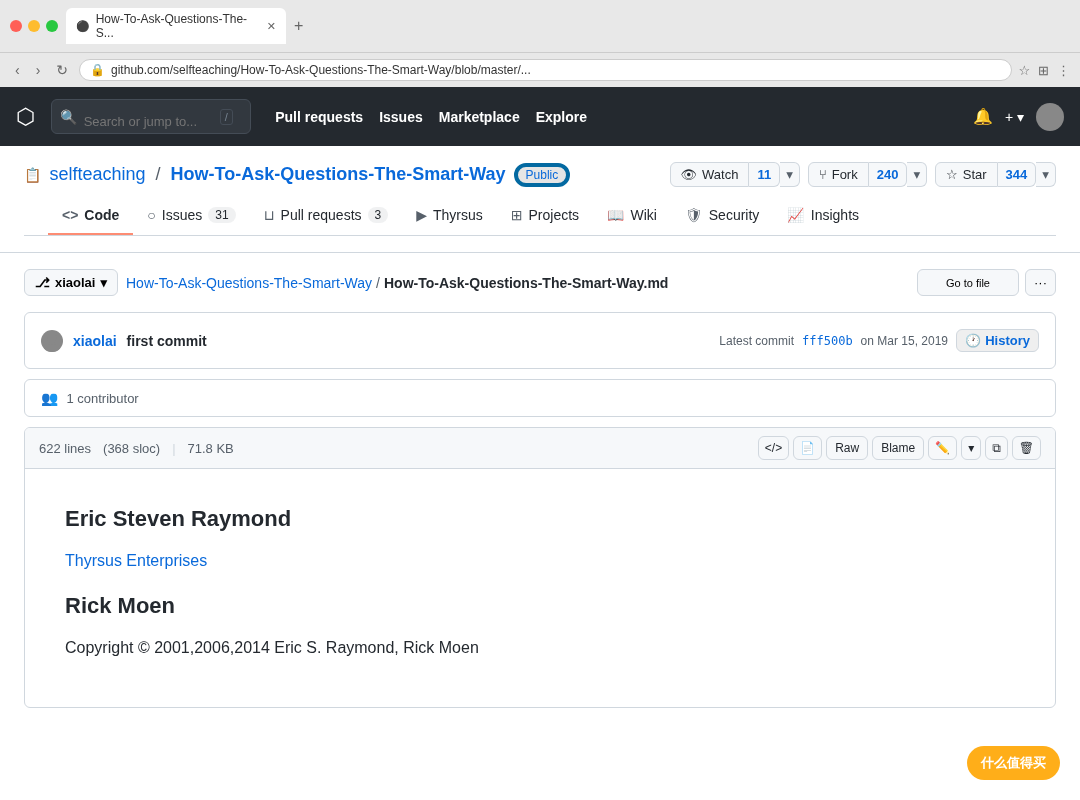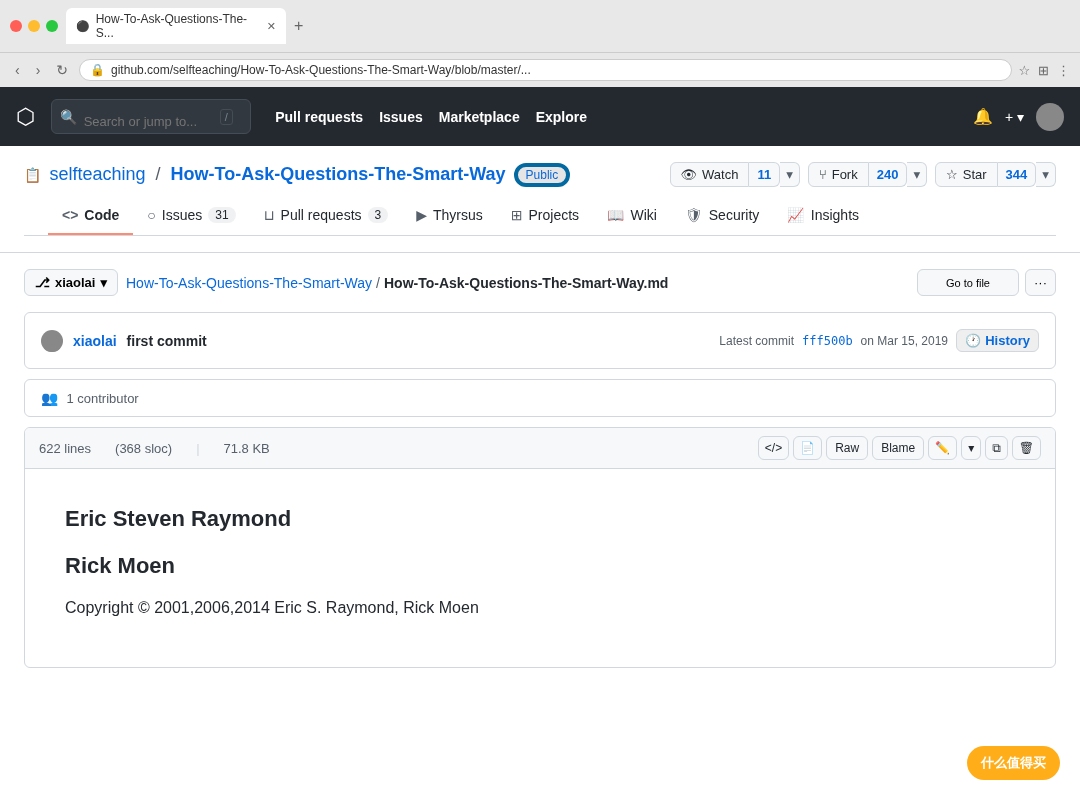--- a/index.html
+++ b/index.html
@@ -78,21 +78,21 @@
     .commit-right { margin-left: auto; display: flex; align-items: center; gap: 8px; color: #57606a; font-size: 12px; }
     .commit-hash { color: #0969da; font-family: monospace; cursor: pointer; }
     .history-btn { display: flex; align-items: center; gap: 4px; color: #0969da; font-size: 13px; cursor: pointer; font-weight: 600; border: 1px solid #d0d7de; border-radius: 6px; padding: 3px 8px; }
 
     
     .contributors-bar { border: 1px solid #d0d7de; border-radius: 6px; padding: 10px 16px; margin-bottom: 10px; display: flex; align-items: center; gap: 8px; color: #57606a; font-size: 13px; }
     .contrib-icon { font-size: 14px; }
 
     
     .file-viewer { border: 1px solid #d0d7de; border-radius: 6px; overflow: hidden; }
-    .file-viewer-header { background: #f6f8fa; border-bottom: 1px solid #d0d7de; padding: 8px 14px; display: flex; align-items: center; gap: 24px; }
+    .file-viewer-header { background: #f6f8fa; border-bottom: 1px solid #d0d7de; padding: 8px 14px; display: flex; align-items: center; gap: 12px; }
     .file-meta { font-size: 13px; color: #57606a; }
     .file-meta-sep { color: #d0d7de; }
     .file-viewer-actions { margin-left: auto; display: flex; gap: 4px; align-items: center; }
     .fv-btn { background: #f6f8fa; border: 1px solid #d0d7de; border-radius: 6px; padding: 4px 8px; font-size: 12px; cursor: pointer; color: #24292f; font-weight: 500; }
     .fv-icon-btn { background: #f6f8fa; border: 1px solid #d0d7de; border-radius: 6px; padding: 4px 6px; font-size: 12px; cursor: pointer; color: #24292f; }
 
     
     .markdown-body { padding: 32px 40px; font-size: 16px; line-height: 1.6; }
     .markdown-body h1 { font-size: 28px; font-weight: 700; border-bottom: 1px solid #d0d7de; padding-bottom: 8px; margin-bottom: 20px; }
     .markdown-body h2 { font-size: 22px; font-weight: 600; margin-bottom: 12px; }
@@ -289,20 +289,21 @@
         <button class="fv-btn">Blame</button>
         <button class="fv-icon-btn">✏️</button>
         <button class="fv-icon-btn">▾</button>
         <button class="fv-icon-btn">⧉</button>
         <button class="fv-icon-btn">🗑</button>
       </div>
     </div>
 
     <div class="markdown-body">
       <h2>Eric Steven Raymond</h2>
+      <p><a>Thyrsus Enterprises</a></p>
       <h2>Rick Moen</h2>
       <p>Copyright © 2001,2006,2014 Eric S. Raymond, Rick Moen</p>
 
     </div>
   </div>
 </div>
 
 <div class="watermark">什么值得买</div>
 
 </body></html>

